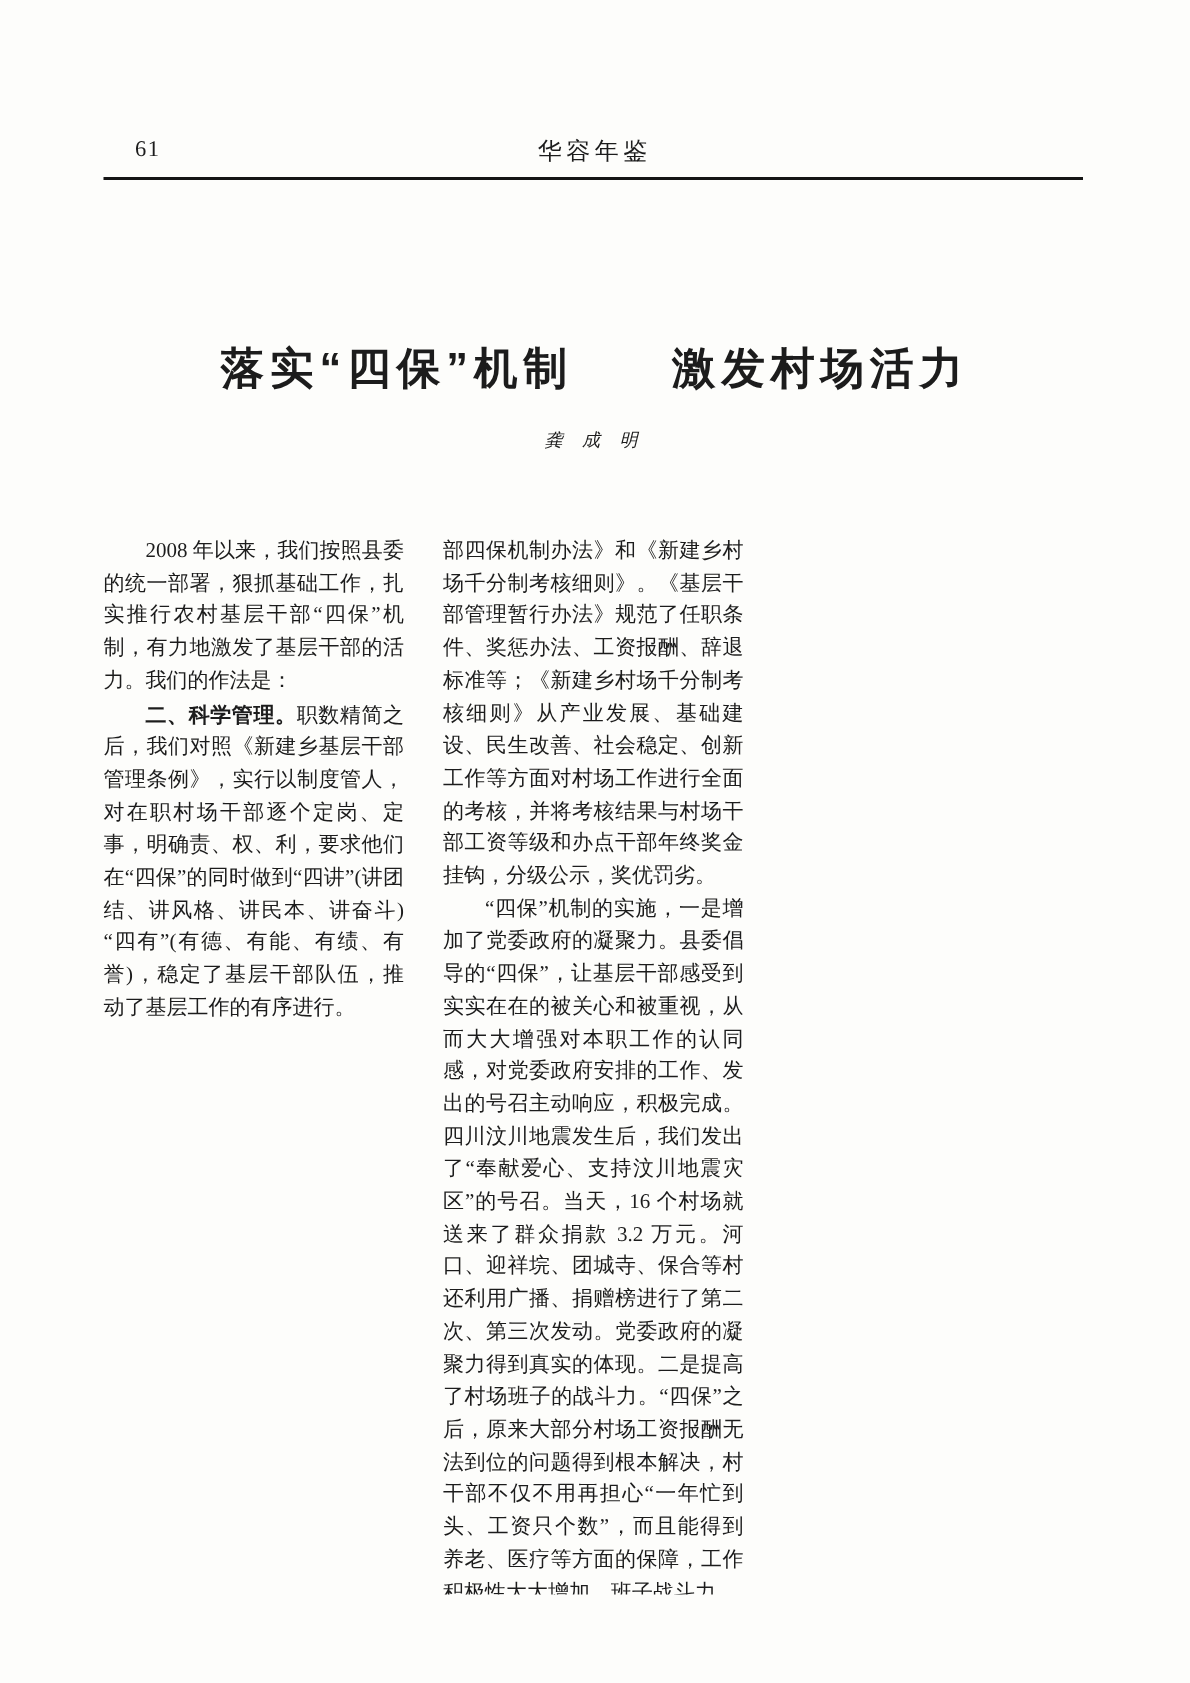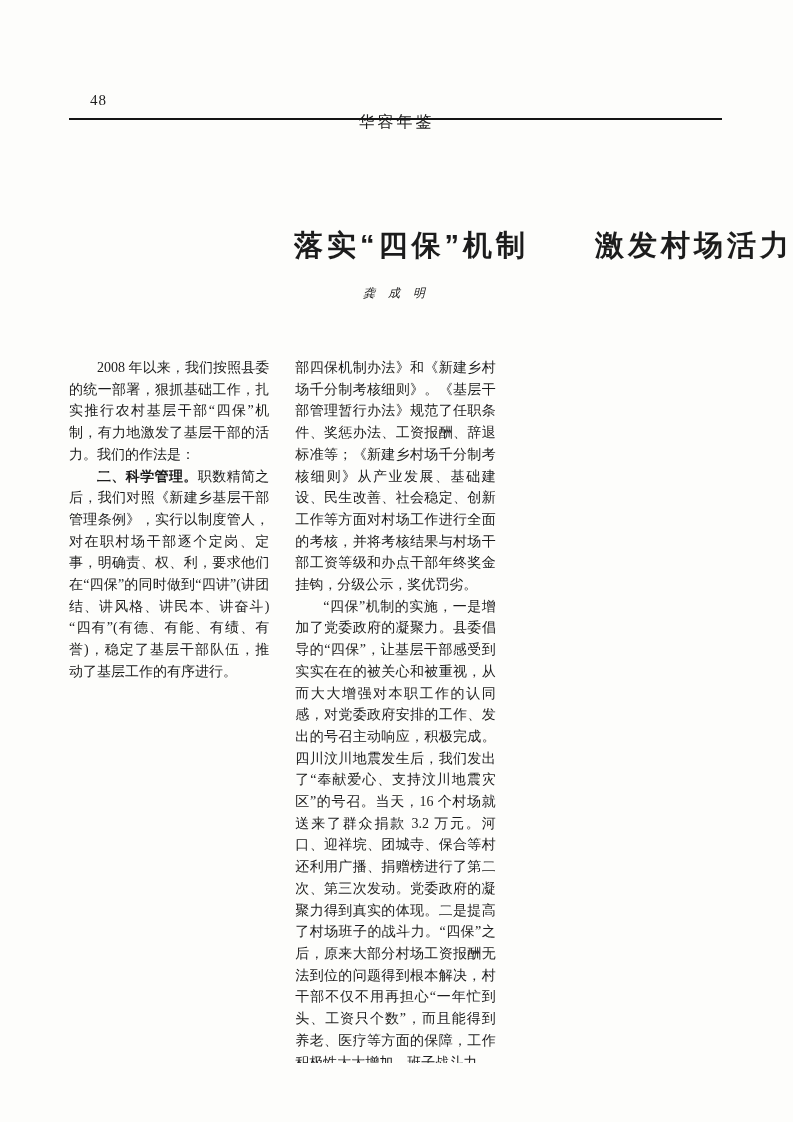--- a/index.html
+++ b/index.html
@@ -16,32 +16,31 @@
     left: 90px; top: 92px;
     font-size: 15px;
     letter-spacing: 1px;
   }
   .header-title {
     position: absolute;
     left: 0; right: 0; top: 91px;
     text-align: center;
     font-size: 16px;
     letter-spacing: 3px;
-    margin-top: 21px;
   }
   .header-rule {
     position: absolute;
     left: 69px; top: 118px;
     width: 653px; height: 2px;
     background: #151515;
   }
   .article-title {
     position: absolute;
     left: 0; right: 0; top: 226px;
-    text-align: right;
+    text-align: center;
     font-size: 29px;
     font-weight: 700;
     letter-spacing: 4px;
     font-family: "Liberation Sans", "DejaVu Sans", sans-serif;
     white-space: pre;
   }
   .article-author {
     position: absolute;
     left: 0; right: 0; top: 285px;
     text-align: center;
@@ -72,21 +71,21 @@
   .para.signature {
     font-style: italic;
     text-indent: 2.4em;
     margin-top: 6px;
     text-align: left;
   }
 </style>
 </head>
 <body>
 
-<div class="page-number">48</div>
+<div class="page-number">61</div>
 <div class="header-title">华容年鉴</div>
 <div class="header-rule"></div>
 
 <h1 class="article-title">落实“四保”机制　　激发村场活力</h1>
 <div class="article-author">龚 成 明</div>
 
 <div class="columns">
   <div class="text-column">
       <p class="para indent"><span>2008 年以来，我们按照县委的统一部署，狠抓基础工作，扎实推行农村基层干部“四保”机制，有力地激发了基层干部的活力。我们的作法是：</span></p>
       <p class="para indent"><span class="lead">二、科学管理。</span><span>职数精简之后，我们对照《新建乡基层干部管理条例》，实行以制度管人，对在职村场干部逐个定岗、定事，明确责、权、利，要求他们在“四保”的同时做到“四讲”(讲团结、讲风格、讲民本、讲奋斗)“四有”(有德、有能、有绩、有誉)，稳定了基层干部队伍，推动了基层工作的有序进行。</span></p>

